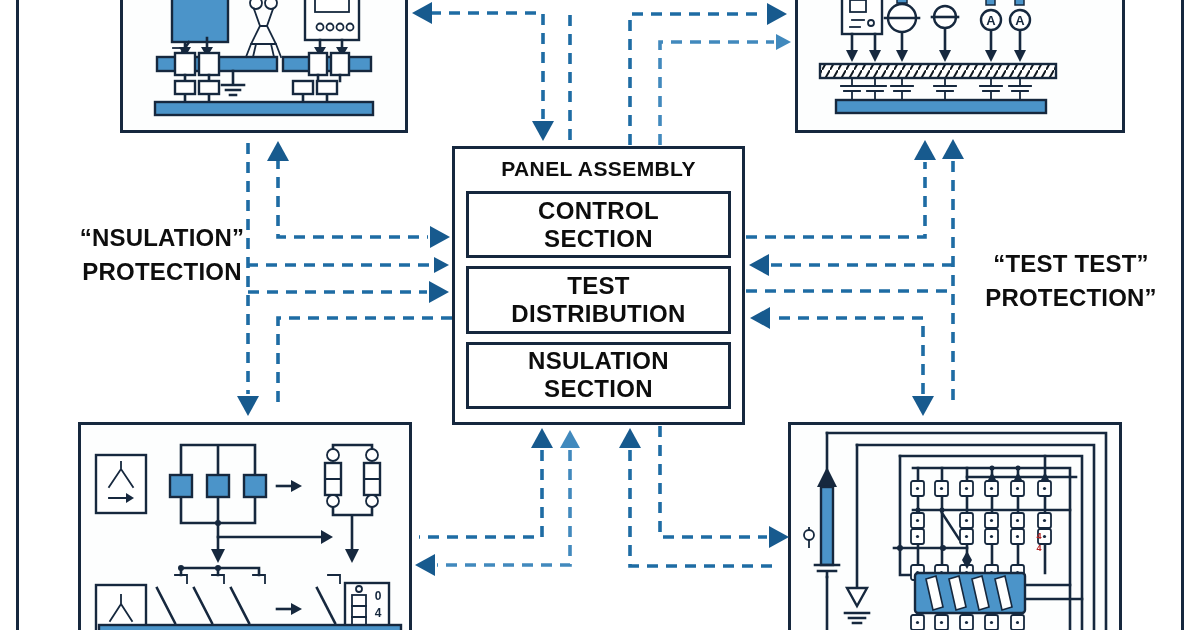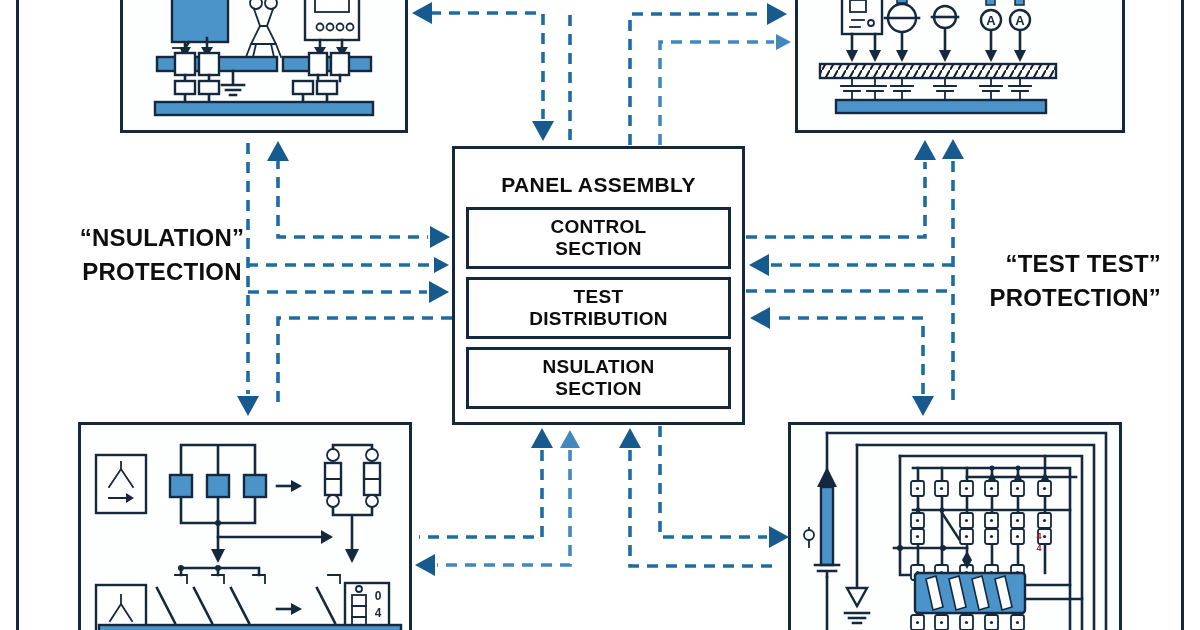--- a/index.html
+++ b/index.html
@@ -29,31 +29,31 @@
          fill:var(--red-mark,#b22222);text-anchor:middle;}
   
   .ar{fill:none;stroke:var(--arrow-blue,#1e6ca4);stroke-width:3.6;
       stroke-dasharray:11 8;stroke-linecap:butt;}
   .arl{stroke:var(--arrow-blue-light,#4189bd);}
   .hd{fill:var(--arrowhead-dark,#175a8e);stroke:none;}
   .hdl{fill:var(--arrow-blue-light,#4189bd);stroke:none;}
   
   .panel{position:absolute;left:452px;top:146px;width:293px;height:279px;
          box-sizing:border-box;border:3px solid var(--outline-navy,#16283e);
-         background:#fff;display:flex;flex-direction:column;padding:22px 11px 9px 11px;}
+         background:#fff;display:flex;flex-direction:column;padding:6px 11px 9px 11px;}
   .panel-title{text-align:center;font-weight:bold;font-size:21px;color:#0d0d0d;
                letter-spacing:.4px;margin:2px 0 6px 0;}
   .psec{flex:1;border:3px solid var(--outline-navy,#16283e);margin:4px 0;
         display:flex;flex-direction:column;align-items:center;justify-content:center;
-        font-weight:bold;font-size:19px;color:#0d0d0d;line-height:1.17;
+        font-weight:bold;font-size:24px;color:#0d0d0d;line-height:1.17;
         letter-spacing:.3px;text-align:center;}
   .side-label{position:absolute;font-weight:bold;font-size:24px;color:#0e0e0e;
               line-height:1.4;letter-spacing:.2px;}
   .side-label.left{left:58px;top:221px;width:208px;text-align:center;}
-  .side-label.right{left:981px;top:247px;width:180px;text-align:right;}
+  .side-label.right{left:981px;top:247px;width:180px;text-align:center;}
 </style>
 </head>
 <body>
 
 <div class="stage">
 
   <div class="frame-line" style="left:16px"></div>
   <div class="frame-line" style="left:1181px"></div>
 
   <div class="cbox" style="left:120px;top:-45px;width:288px;height:178px">

